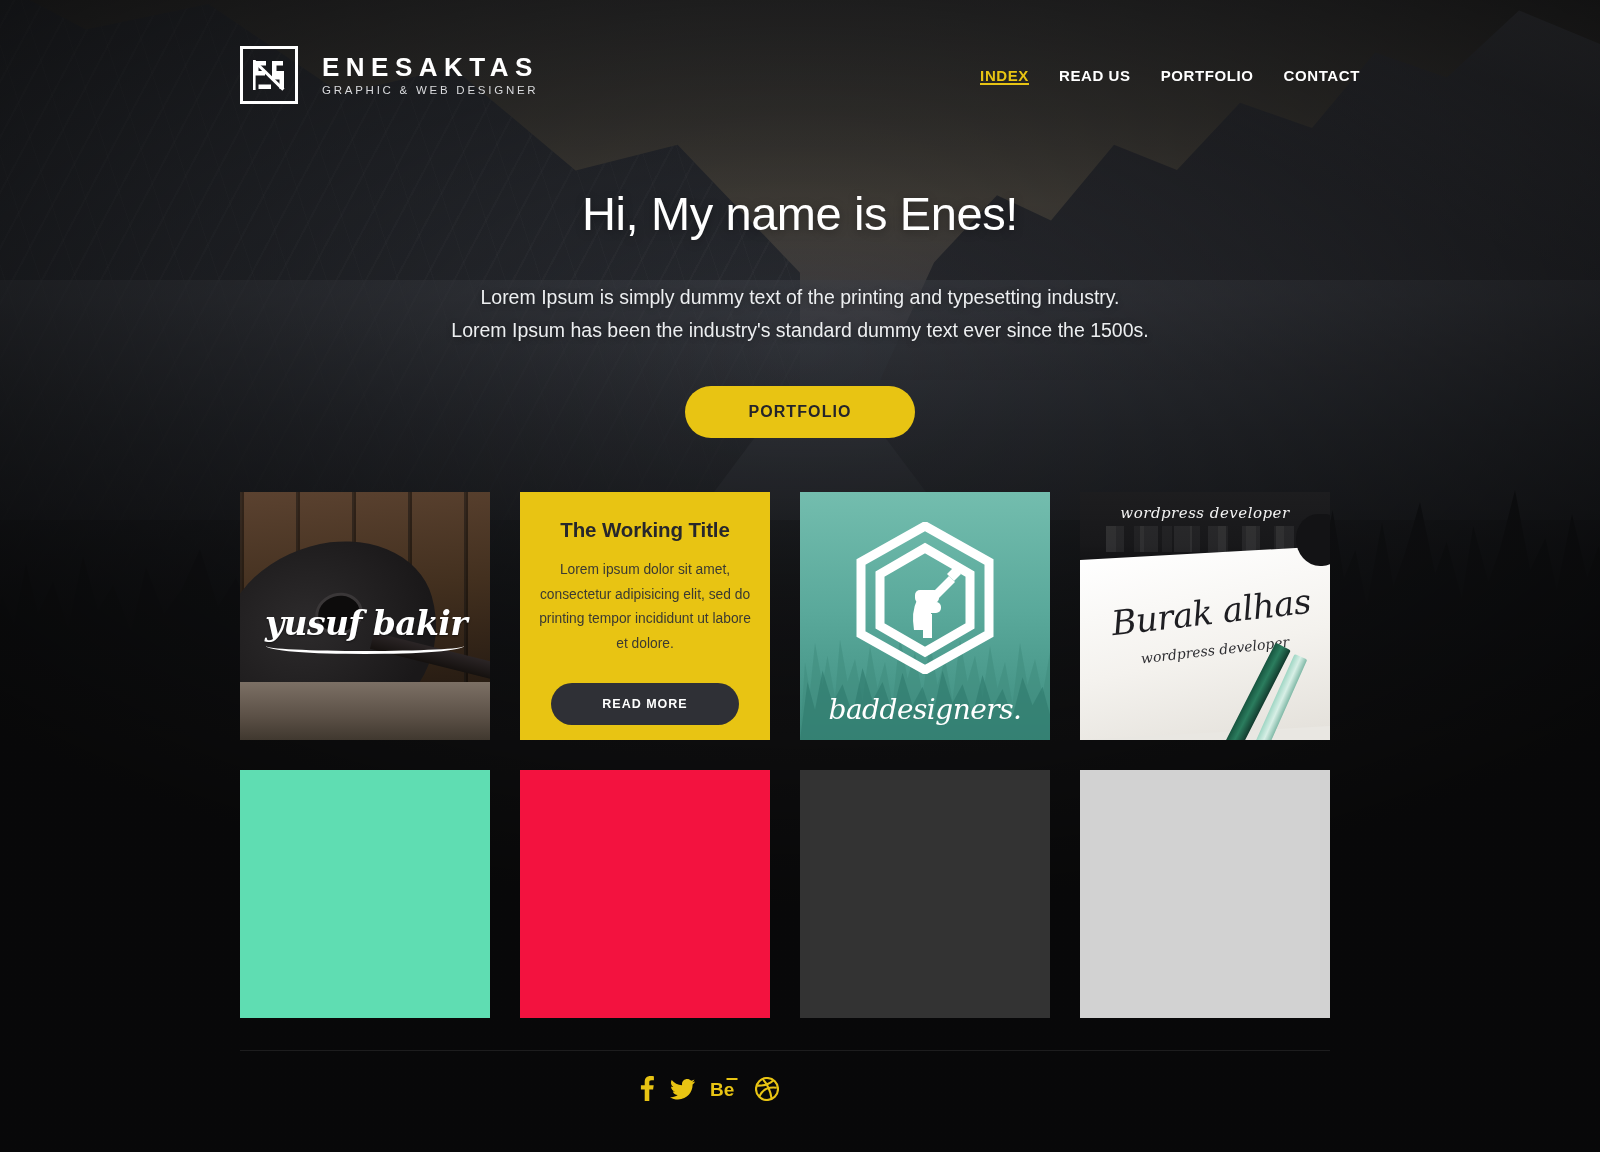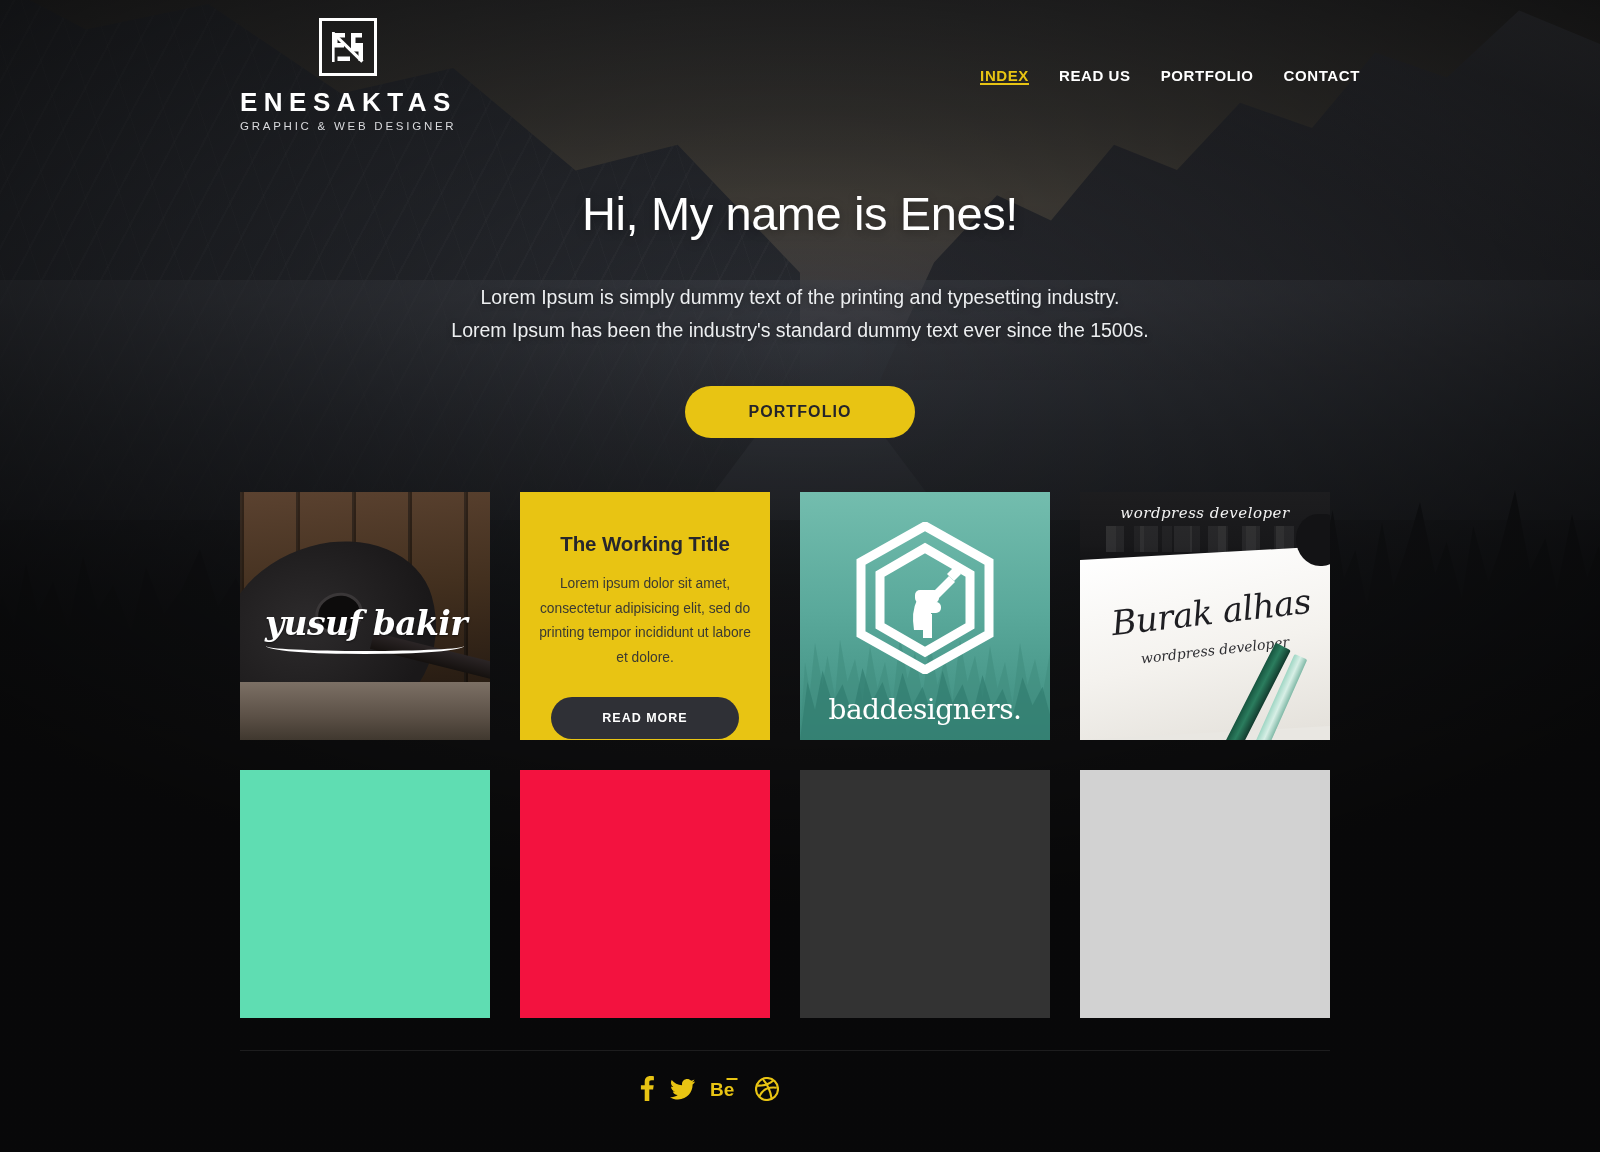--- a/index.html
+++ b/index.html
@@ -103,21 +103,21 @@
       linear-gradient(180deg, rgba(24,25,28,.38) 0%, rgba(24,25,28,.30) 26%, rgba(24,25,28,.55) 44%,
                       rgba(24,25,28,.88) 56%, #1b1b1d 64%, #1b1b1d 100%);
   }
 
   
   .header {
     position:absolute; left:0; top:0; width:1600px; height:150px;
     display:flex; align-items:center; justify-content:space-between;
     padding:0 240px;
   }
-  .brand { display:flex; align-items:center; gap:13px;flex-direction:column; }
+  .brand { display:flex; align-items:center; gap:24px; }
   .logo-mark {
     width:58px; height:58px; border:3px solid #ffffff;
     display:flex; align-items:center; justify-content:center; flex:0 0 auto;
   }
   .brand-text { display:flex; flex-direction:column; }
   .brand-name {
     color:#ffffff; font-size:26px; font-weight:700; letter-spacing:6.5px; line-height:1.05;
   }
   .brand-sub {
     color:#d9dadd; font-size:11.5px; font-weight:400; letter-spacing:2.75px;
@@ -198,21 +198,21 @@
     text-shadow:0 1px 2px rgba(0,0,0,.5);
   }
   .yb-swash {
     position:absolute; left:26px; top:146px; width:198px; height:16px;
     border-bottom:3px solid #ffffff; border-radius:0 0 60% 60%;
   }
 
   
   .c-yellow {
     background:#e8c413; display:flex; flex-direction:column; align-items:center;
-    padding:40px 18px 0;
+    padding:26px 18px 0;
   }
   .wt-title { color:#27272c; font-size:20.5px; font-weight:700; letter-spacing:-.1px; }
   .wt-body {
     margin-top:16px; color:#3b3a32; font-size:13.8px; line-height:24.5px;
     text-align:center; font-weight:400;
   }
   .btn-read {
     margin-top:27px; width:188px; height:42px; border:none; border-radius:21px;
     background:#2f3036; color:#ffffff; font-family:inherit;
     font-size:12.5px; font-weight:700; letter-spacing:1px; cursor:pointer;
@@ -240,21 +240,21 @@
                       73% 44%, 77% 72%, 81% 56%, 85% 80%, 89% 46%, 93% 70%,
                       97% 54%, 100% 78%, 100% 100%);
     opacity:.6;
   }
   .hexlogo {
     position:absolute; left:50%; top:30px; transform:translateX(-50%);
   }
   .bad-word {
     position:absolute; left:0; bottom:14px; width:250px; text-align:center;
     color:#ffffff; font-family:"DejaVu Serif", serif; font-size:28px;
-    font-weight:400; letter-spacing:-.5px;
+    font-weight:400; letter-spacing:-.5px;font-style:italic;
   }
 
   
   .c-burak { background:#e9e7e2; }
   .burak-top {
     position:absolute; left:0; top:0; width:250px; height:74px;
     background:linear-gradient(180deg,#1d1d1f 0%,#18181a 70%,#121214 100%);
   }
   .burak-top-ghost {
     position:absolute; left:26px; top:34px; width:200px; height:26px;

